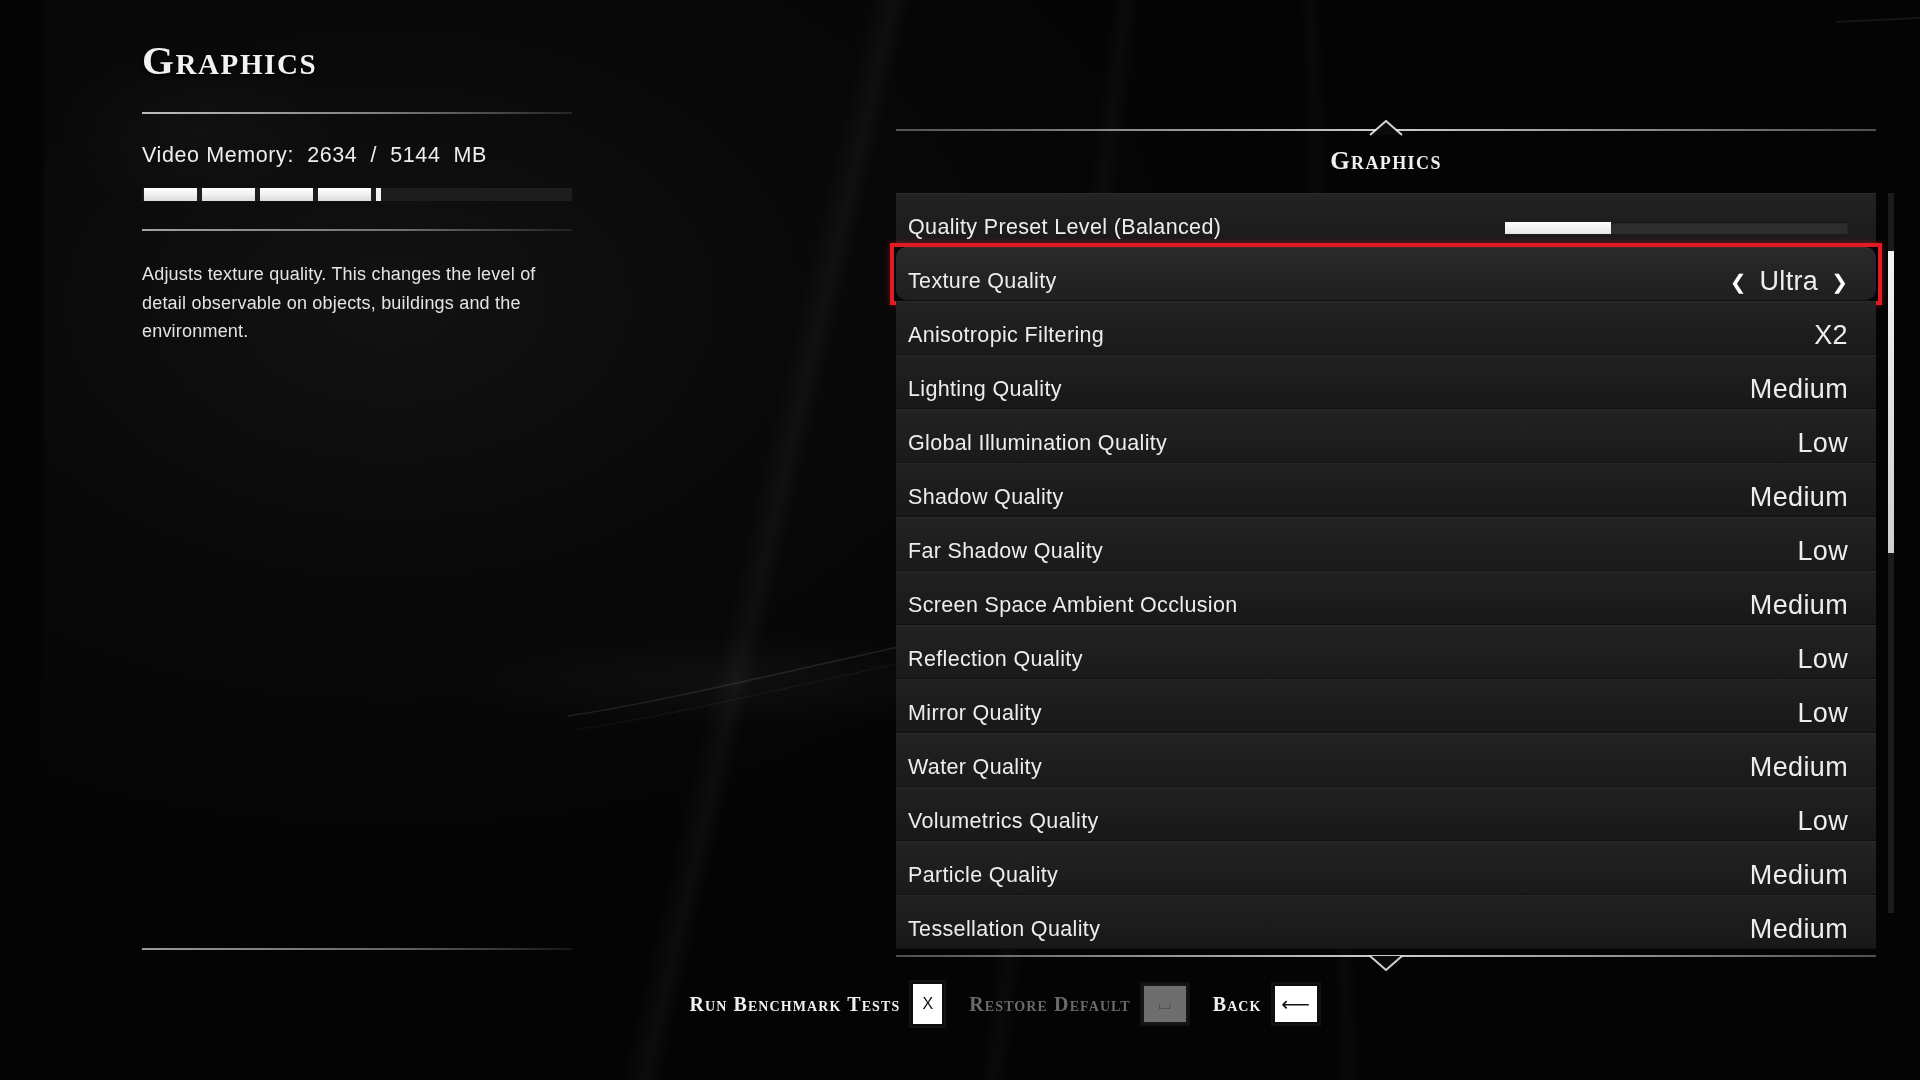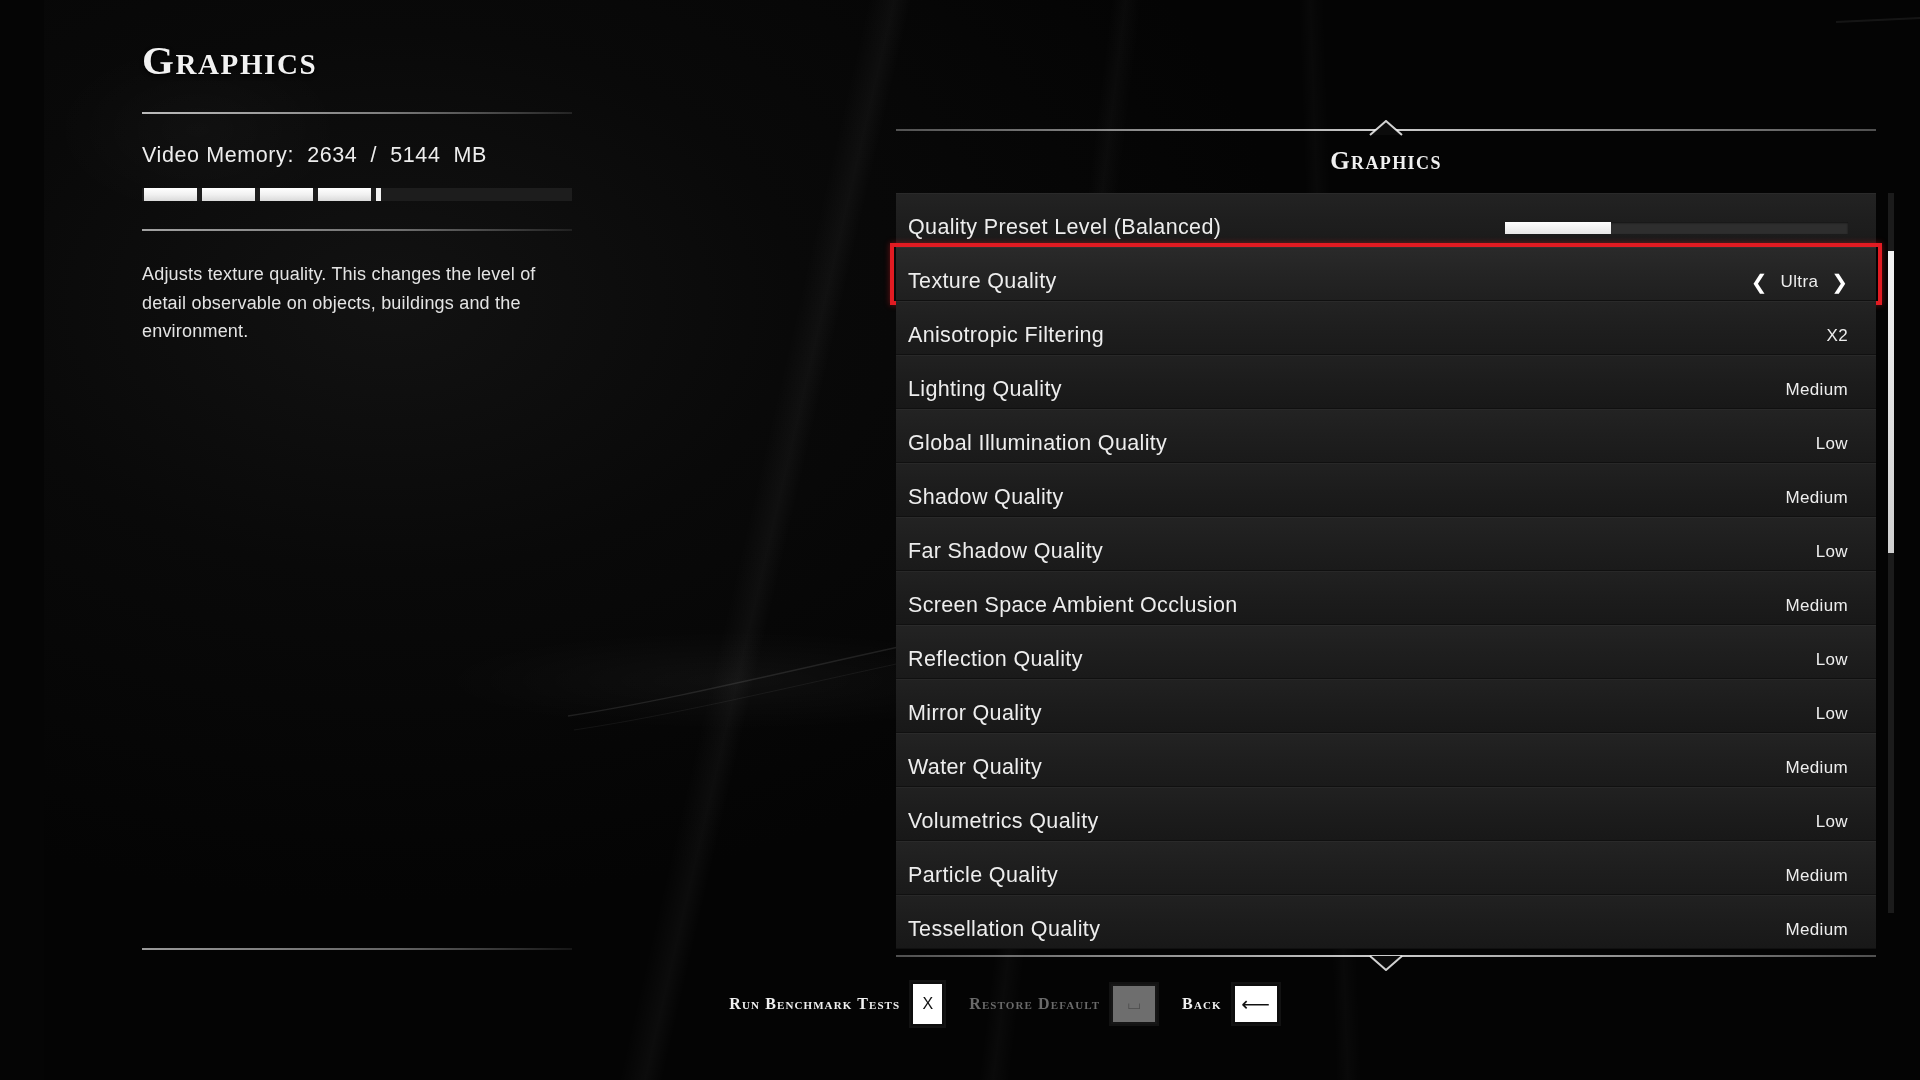--- a/index.html
+++ b/index.html
@@ -121,24 +121,25 @@
     border-bottom:1px solid #101010;
     box-shadow:inset 0 1px 0 rgba(255,255,255,.035);
   }
   .row:nth-child(even){
     background:linear-gradient(180deg, #212121 0%, #1c1c1c 50%, #181818 100%);
   }
   .row .label{
     font-size:21.5px; letter-spacing:.35px; color:#ededed; white-space:nowrap;
   }
   .row .value{
-    font-size:17px; letter-spacing:.35px; color:#ededed; white-space:nowrap;
+    font-size:27px; letter-spacing:.35px; color:#ededed; white-space:nowrap;
   }
   .row.selected{
     background:linear-gradient(180deg, #2a2a2a 0%, #242424 50%, #1f1f1f 100%);
+    border-radius:11px;
   }
   .sel-box{
     position:absolute; left:-6px; top:-4px; width:992px; height:62px;
     border:4px solid #e21b22; pointer-events:none;
     box-shadow:0 0 6px rgba(226,27,34,.45);
   }
   .val-arrows{
     display:flex; align-items:center; gap:13px;
   }
   .val-arrows .chev{
@@ -174,21 +175,21 @@
   .footer{
     position:absolute; left:0; right:0; top:982px;
     display:flex; align-items:center; justify-content:center; gap:25px;
   }
   .fbtn{
     display:flex; align-items:center; gap:11px;
   }
   .fbtn .txt{
     font-family:"Liberation Serif", serif;
     font-variant:small-caps; font-weight:700;
-    font-size:16px; letter-spacing:1.1px;
+    font-size:20px; letter-spacing:1.1px;
     color:#f0f0f0;
   }
   .fbtn.disabled .txt{ color:#6a6a6a;font-family:Liberation Serif, serif; }
   .key{
     min-width:33px; height:40px; padding:0 6px;
     background:#ffffff; color:#111;
     display:flex; align-items:center; justify-content:center;
     font-family:"Liberation Sans", sans-serif;
     font-size:16px; font-weight:400;
     border:2px solid #0d0d0d;

